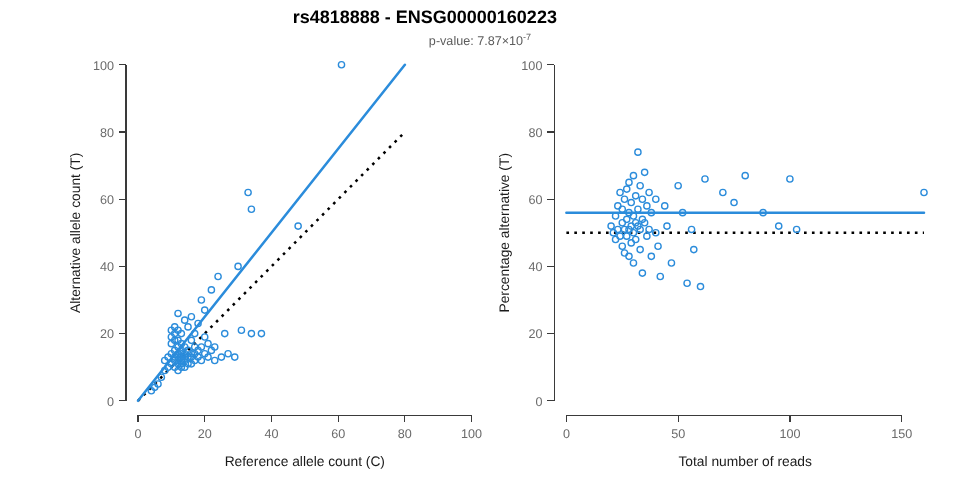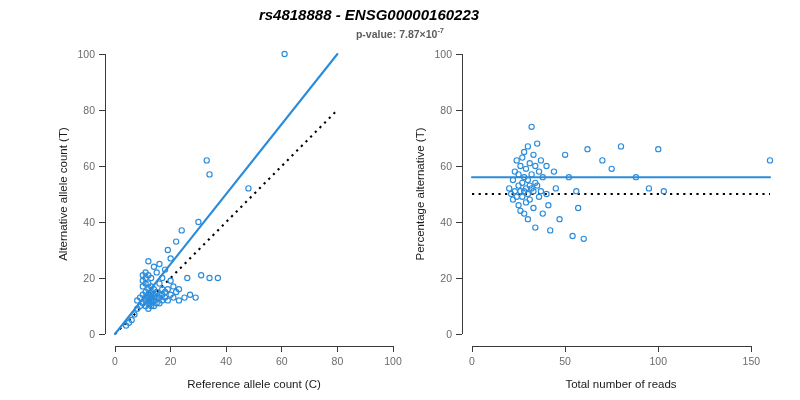--- a/index.html
+++ b/index.html
@@ -1,25 +1,25 @@
 <!DOCTYPE html>
 <html><head>
 <meta charset="utf-8">
 <style>
   html,body{margin:0;padding:0;background:#ffffff;}
   body{width:800px;height:400px;font-family:"Liberation Sans",sans-serif;color:#000;}
   #root{position:relative;width:800px;height:400px;overflow:hidden;}
 
   .title{
-    position:absolute;left:15px;top:6px;width:708px;text-align:center;
-    font-size:15px;font-weight:bold;letter-spacing:0px;font-style:italic;
+    position:absolute;left:0;top:6px;width:708px;text-align:center;
+    font-size:15px;font-weight:bold;letter-spacing:0px;
   }
   .subtitle{
     position:absolute;left:0;top:26px;width:800px;text-align:center;
-    font-size:10.5px;color:#5c5c5c;font-weight:bold;
+    font-size:10.5px;color:#5c5c5c;font-weight:normal;
   }
   .subtitle sup{font-size:7.5px;vertical-align:super;}
 
   .panel{position:absolute;top:0;height:400px;}
   #panel-left{left:0;width:410px;}
   #panel-right{left:410px;width:390px;}
 
   svg{display:block;}
   .axis-line{stroke:#3a3a3a;stroke-width:1;fill:none;shape-rendering:crispEdges;}
   .tick-line{stroke:#3a3a3a;stroke-width:1;shape-rendering:crispEdges;}

